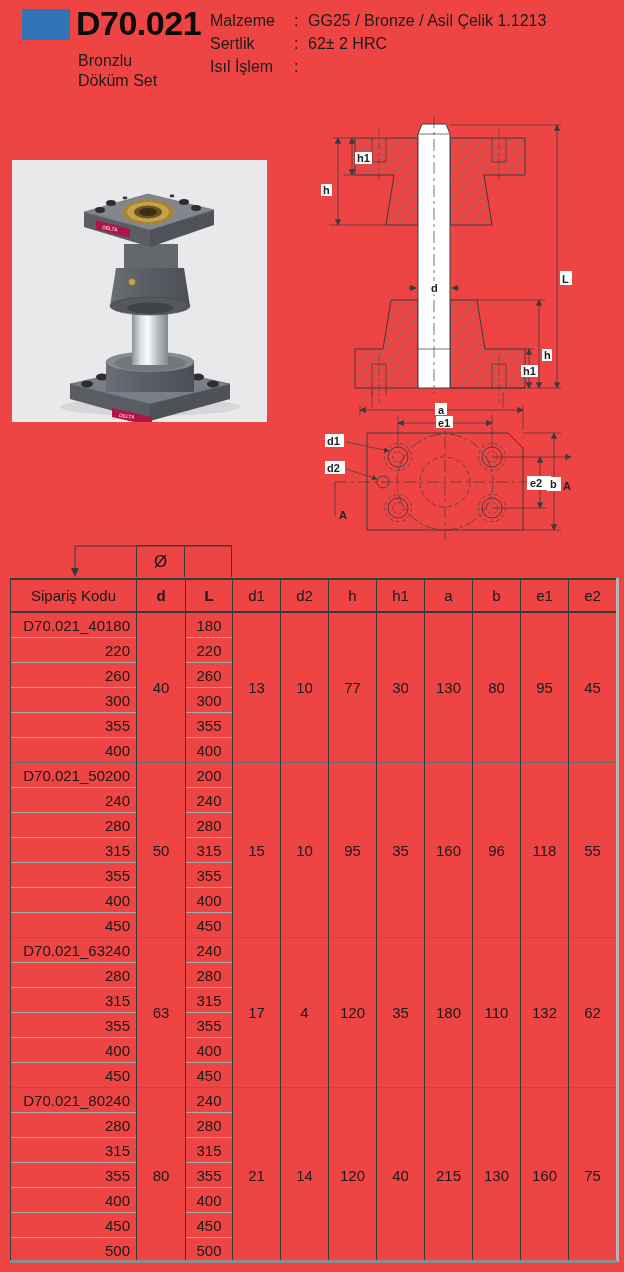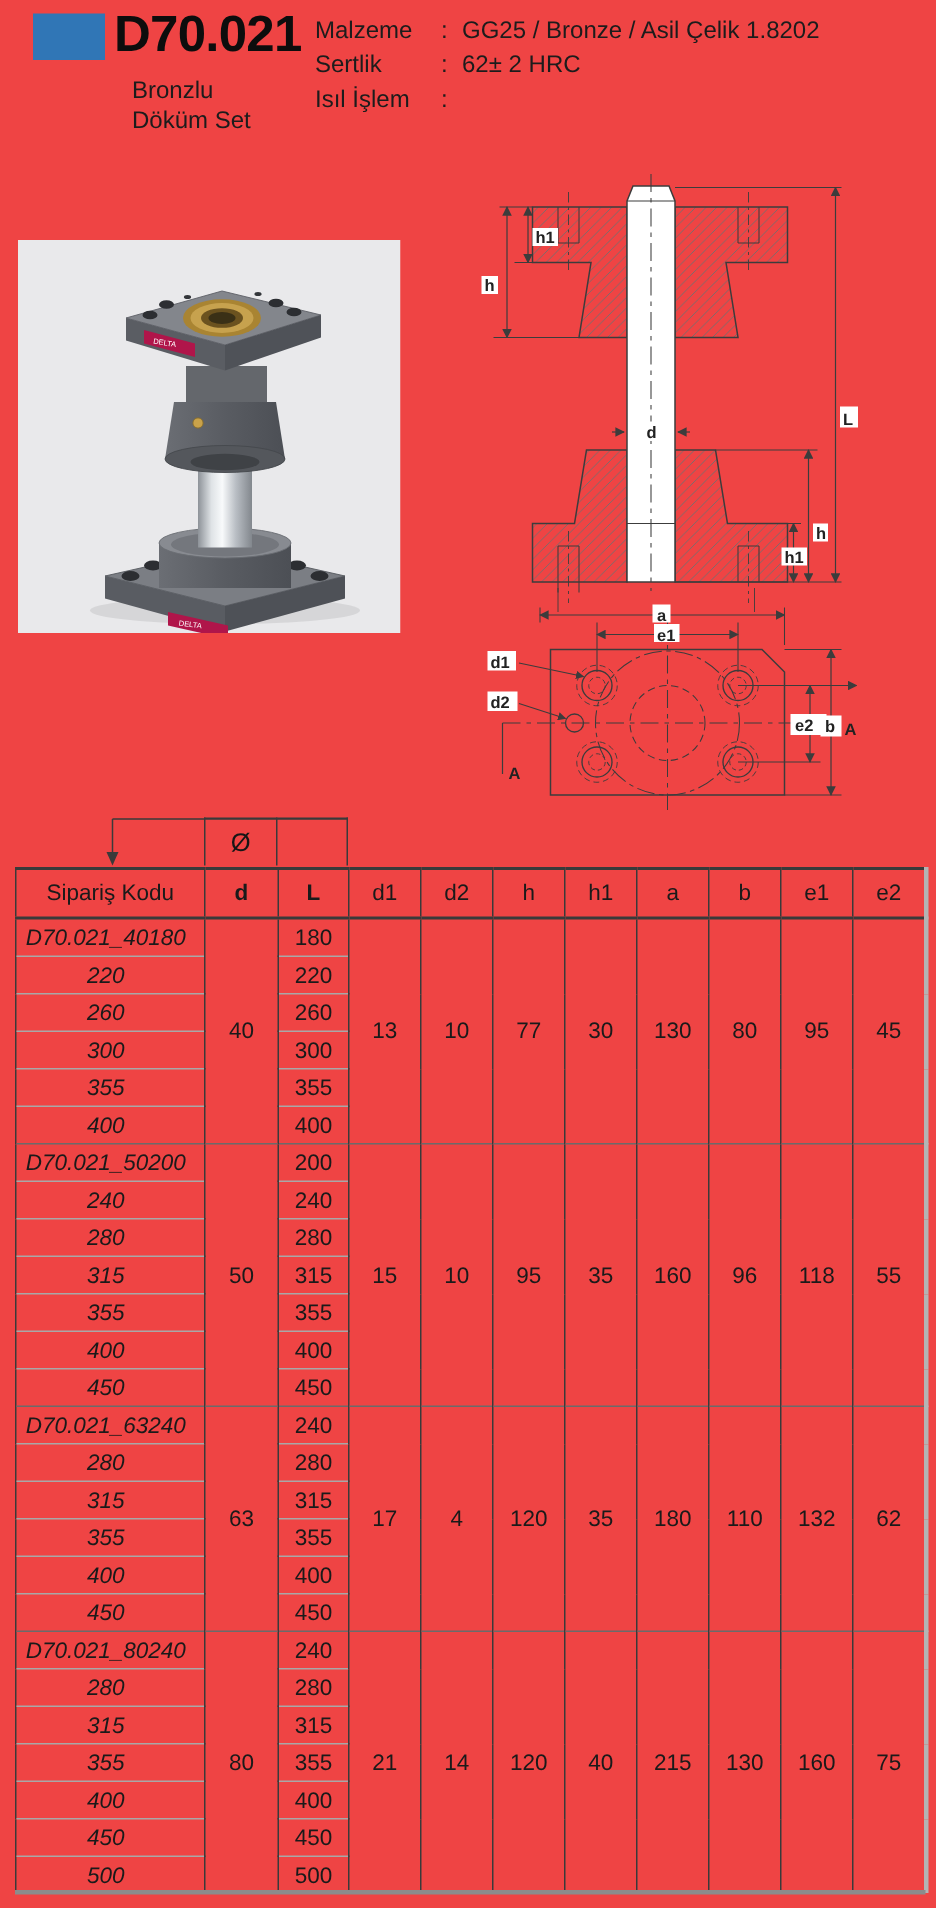--- a/index.html
+++ b/index.html
@@ -3,21 +3,21 @@
 <meta charset="utf-8">
 <style>
   html,body{margin:0;padding:0;background:#fff;}
   .page{
     position:relative;width:624px;height:1272px;background:#ef4444;
     font-family:"Liberation Sans",sans-serif;color:#161616;overflow:hidden;
   }
   
   .accent-square{position:absolute;left:22px;top:9px;width:48px;height:31px;background:#3076b6;}
   .prod-code{position:absolute;left:76px;top:4px;font-size:34px;font-weight:bold;letter-spacing:-0.5px;color:#0d0d0d;}
-  .prod-sub{position:absolute;left:88px;top:51px;font-size:16px;line-height:20px;color:#1c1c1c;}
+  .prod-sub{position:absolute;left:78px;top:51px;font-size:16px;line-height:20px;color:#1c1c1c;}
   .specs{position:absolute;left:210px;top:10px;display:grid;grid-template-columns:84px 14px auto;row-gap:2px;font-size:16px;line-height:21px;color:#1c1c1c;}
   
   .photo{position:absolute;left:12px;top:160px;width:255px;height:262px;}
   .tech-drawing{position:absolute;left:315px;top:112px;width:309px;height:443px;}
   
   .preheader{position:absolute;left:10px;top:545px;width:607px;height:33px;}
   .pre-box{position:absolute;top:0;height:32px;box-sizing:border-box;border-top:1px solid #3a3a3a;
            display:flex;align-items:center;justify-content:center;font-size:17px;}
   .pre-d{left:126px;width:49px;border-left:1px solid #3a3a3a;border-right:1px solid #3a3a3a;}
   .pre-l{left:175px;width:47px;border-right:1px solid #3a3a3a;}
@@ -30,42 +30,42 @@
   table.spec th{
     height:31px;padding:0;font-weight:normal;text-align:center;
     border-top:2px solid #3a3a3a;border-bottom:2px solid #3a3a3a;
     border-left:1px solid #3a3a3a;border-right:1px solid #3a3a3a;
   }
   table.spec th.bold{font-weight:bold;}
   table.spec td{
     height:24px;padding:0;text-align:center;vertical-align:middle;
     border-left:1px solid #3a3a3a;border-right:1px solid #3a3a3a;
   }
-  table.spec td.code{text-align:center;padding-right:6px;font-style:italic;}
+  table.spec td.code{text-align:right;padding-right:6px;}
   tr.group-first td{border-top:1.5px solid #6b6b6b;}
   td.sep{border-top:1px solid #a8a8a8;}
   .heavy-rule{position:absolute;left:10px;top:1260px;width:607px;height:3px;background:#8c8c8c;}
   
   .dlbl{font-family:"Liberation Sans",sans-serif;font-size:11px;font-weight:bold;fill:#222;}
 </style>
 </head>
 <body>
 
 <div class="page">
 
   <div class="accent-square"></div>
   <div class="prod-code">D70.021</div>
   <div class="prod-sub">
     <div>Bronzlu</div>
     <div>Döküm Set</div>
   </div>
   <div class="specs">
     <span>Malzeme</span>
     <span>:</span>
-    <span>GG25 / Bronze / Asil Çelik 1.8202</span>
+    <span>GG25 / Bronze / Asil Çelik 1.1213</span>
     <span>Sertlik</span>
     <span>:</span>
     <span>62± 2 HRC</span>
     <span>Isıl İşlem</span>
     <span>:</span>
   </div>
 
   <svg class="photo" viewBox="0 0 255 262" xmlns="http://www.w3.org/2000/svg">
     <defs>
       <linearGradient id="chrome" x1="0" y1="0" x2="1" y2="0">

